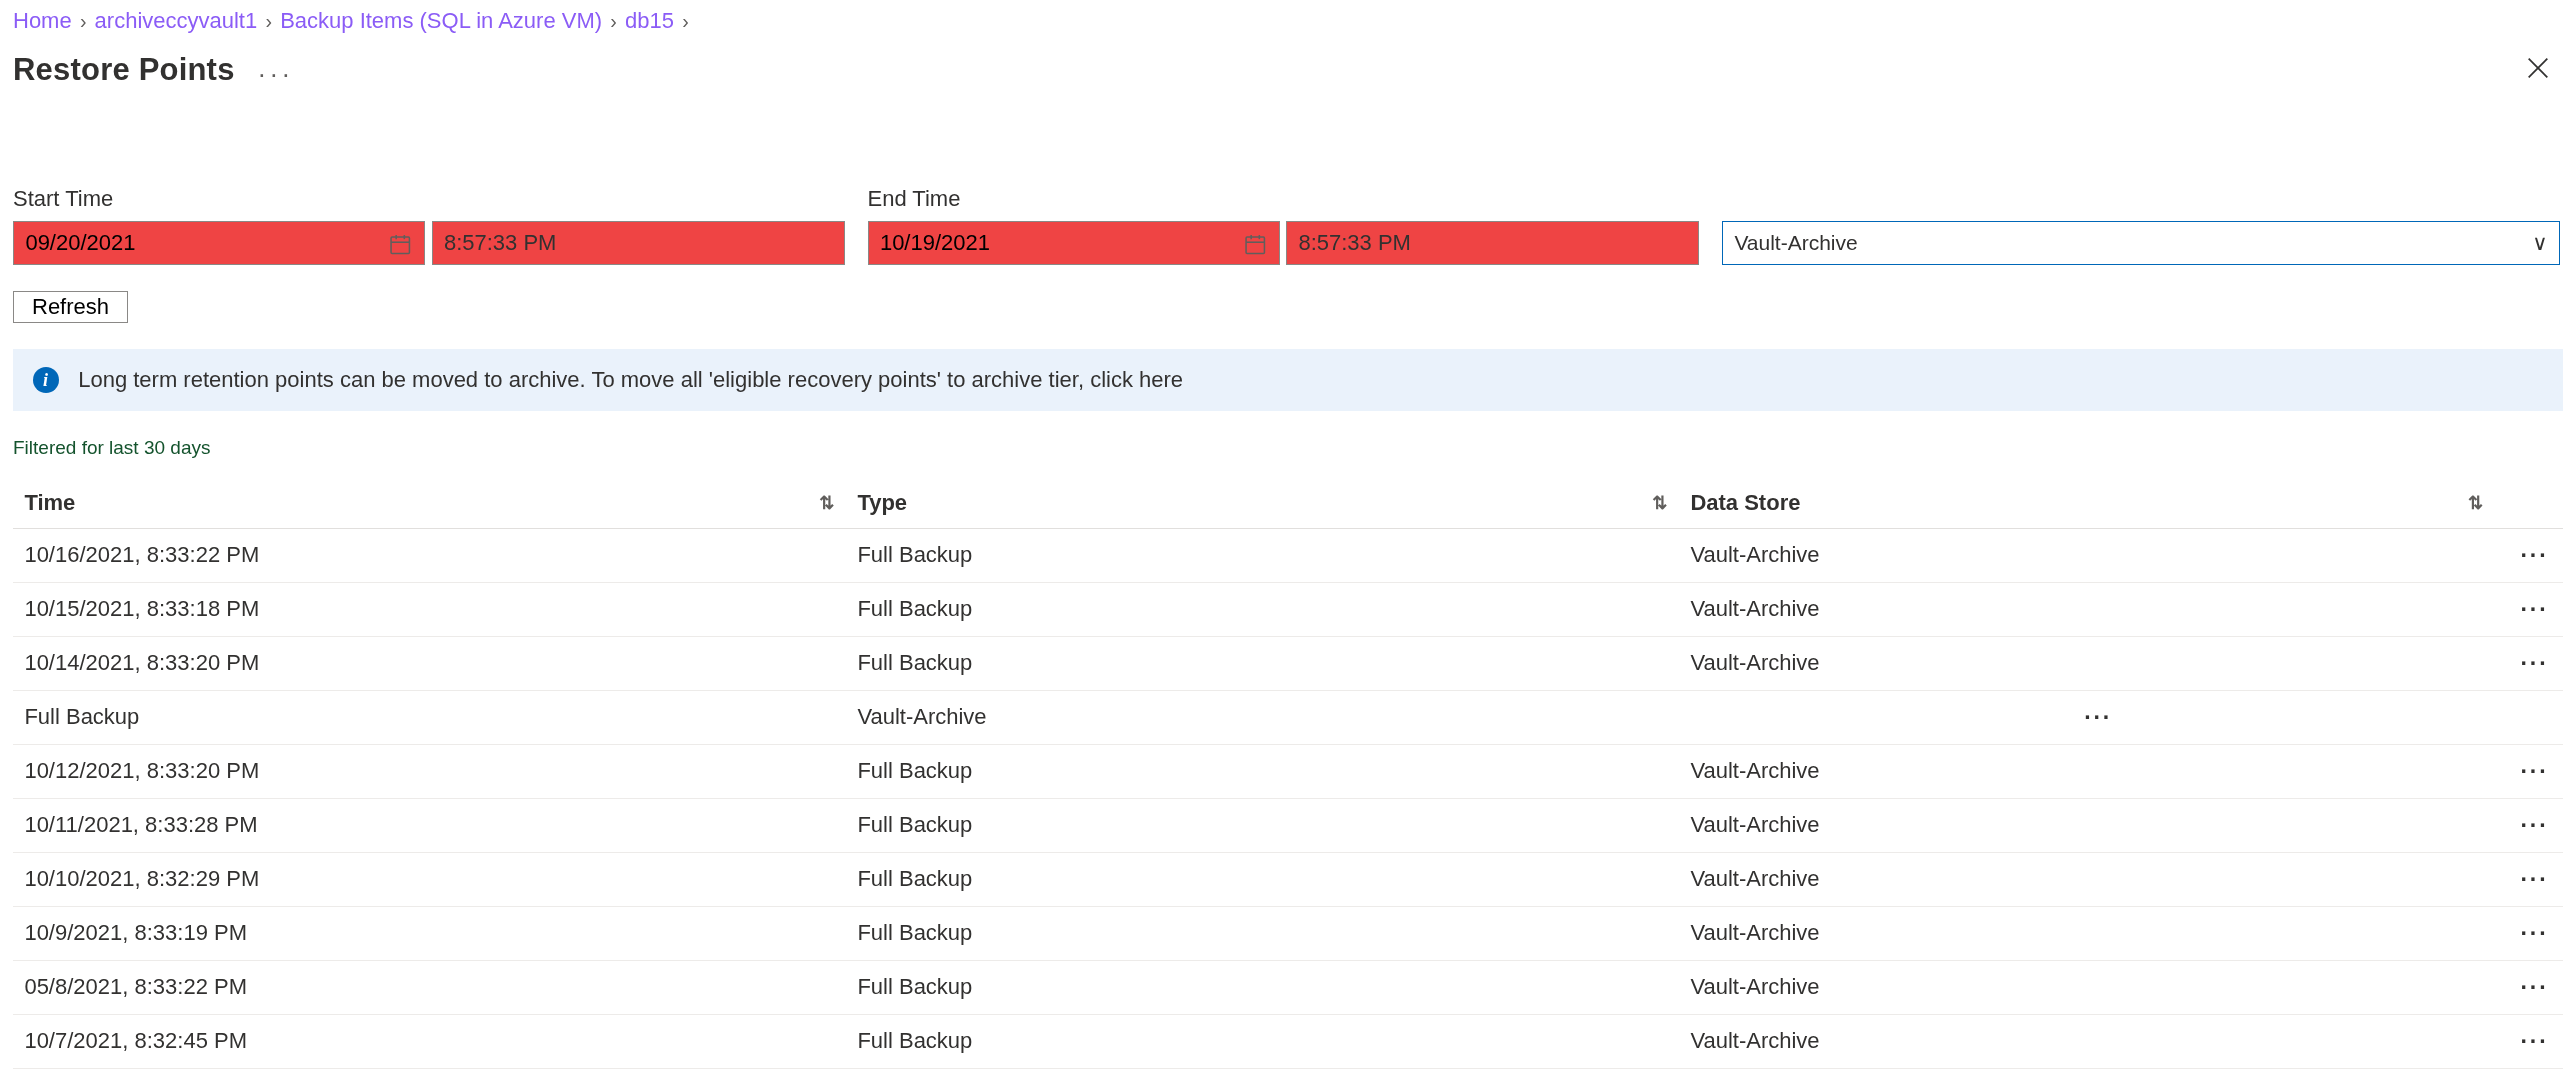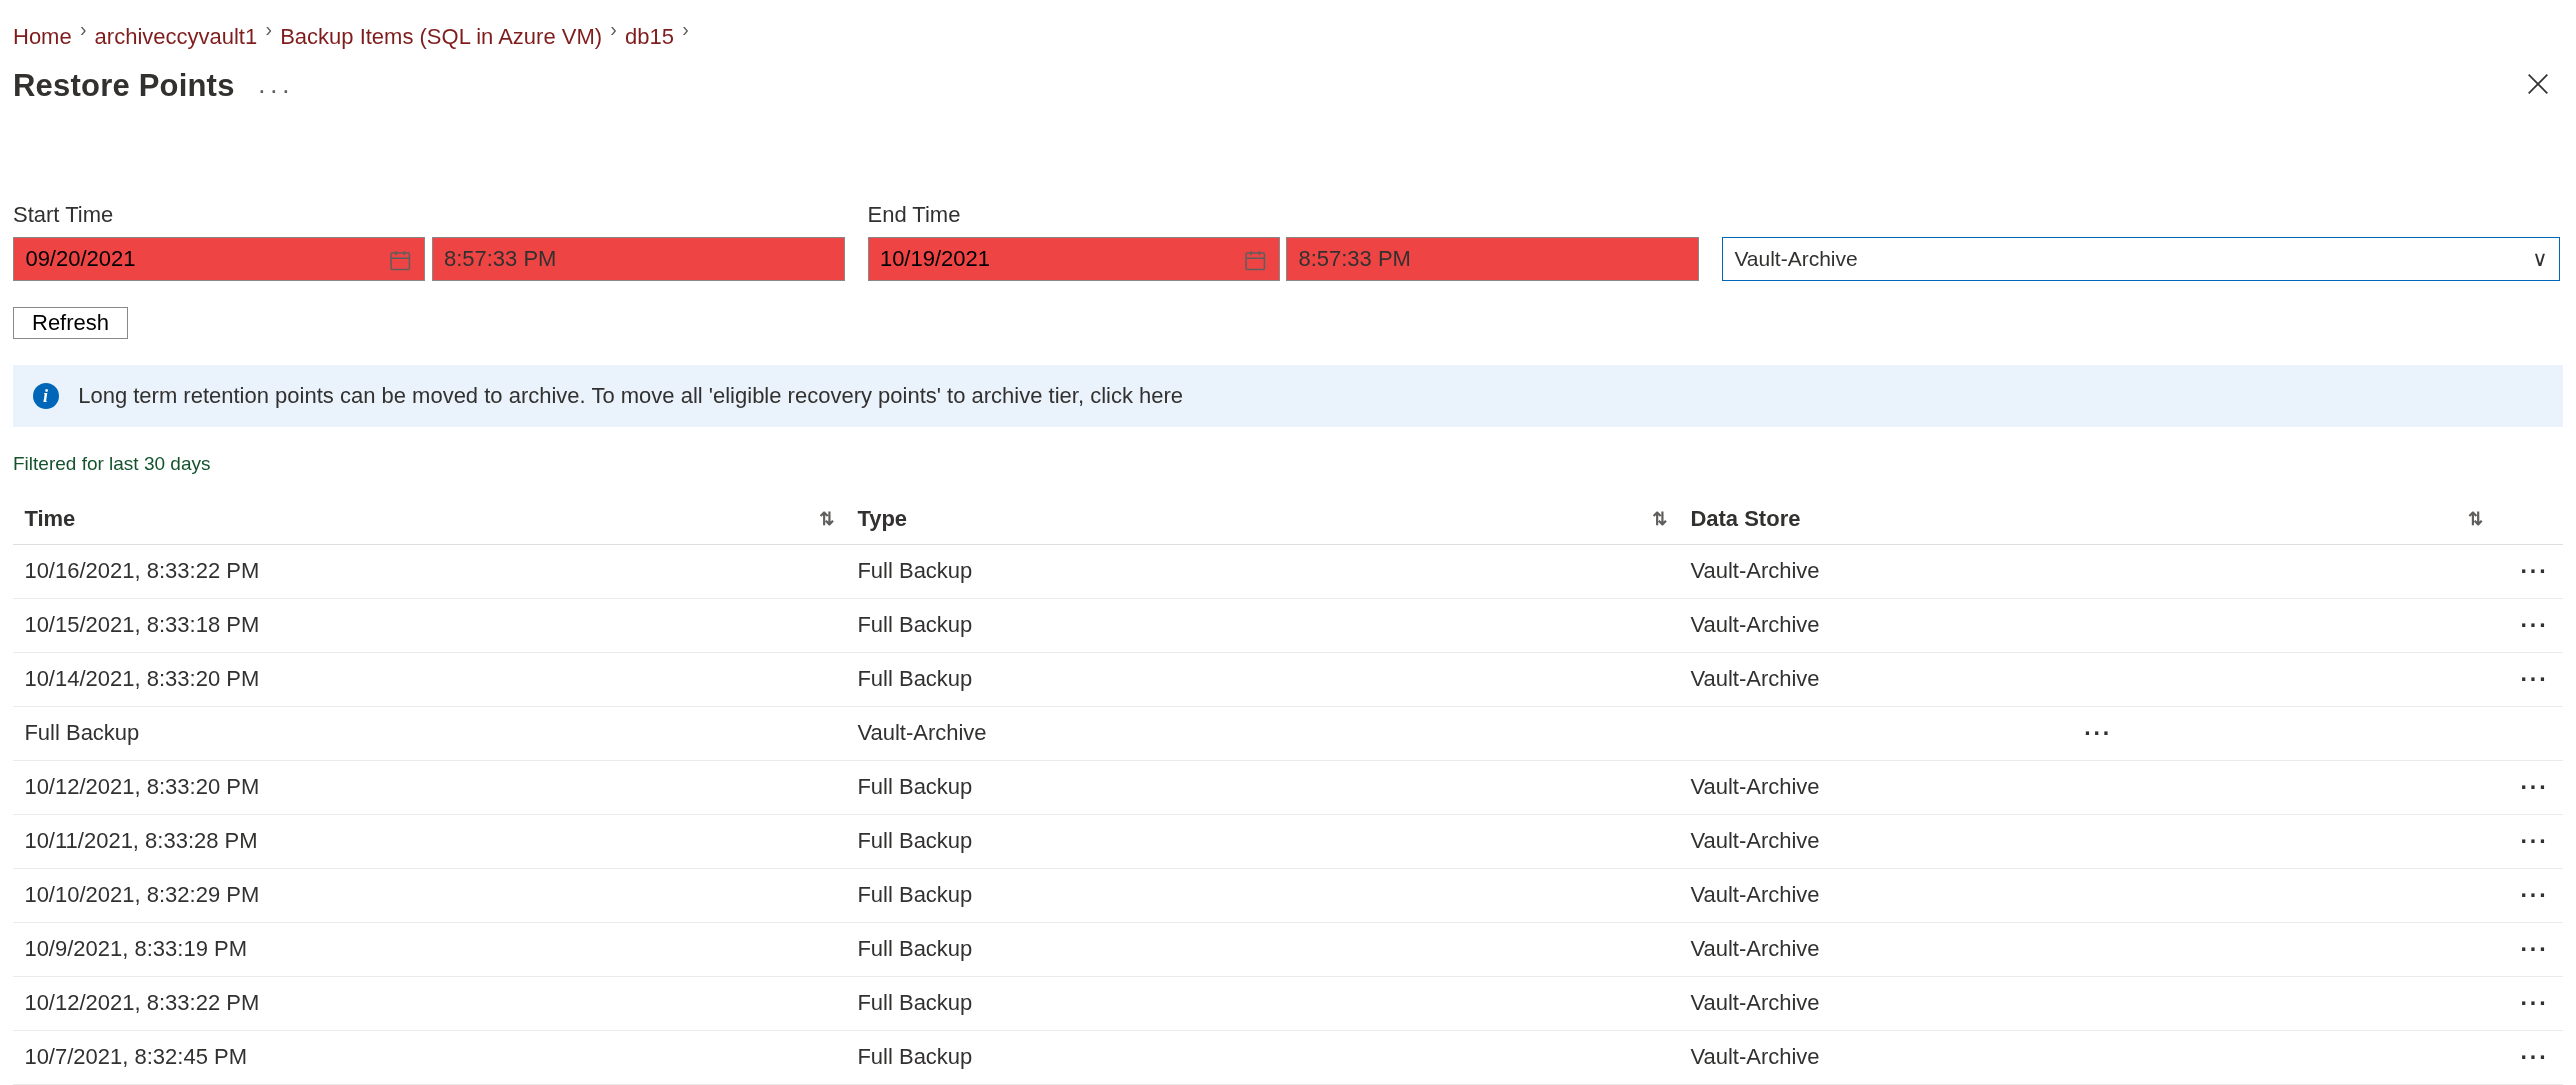--- a/index.html
+++ b/index.html
@@ -1,20 +1,20 @@
 <!DOCTYPE html>
 <html><head>
   <meta charset="utf-8">
   <style>
     * { box-sizing: border-box; margin: 0; padding: 0; }
     html, body { font-family: "Segoe UI", Arial, sans-serif; font-size: 21px; color:#323130; background:#fff; }
     .page { padding: 8.2px 13px 19.6px 13px; width: 2576px; }
     
     .breadcrumb { display:flex; align-items:center; gap:8.2px; font-size:22px; }
-    .breadcrumb a { color:#7f1d1d; text-decoration:none;margin-top:16px; }
+    .breadcrumb a { color:#8b5cf6; text-decoration:none; }
     .breadcrumb .sep { color:#605e5c; font-size:19.6px; }
     
     .title-row { display:flex; align-items:center; justify-content:space-between; margin-top:14.7px; padding-right:6.5px; }
     .title-left { display:flex; align-items:center; gap:23px; }
     h1.page-title { font-size:31px; font-weight:600; letter-spacing:0.2px; }
     .more-dots { color:#605e5c; letter-spacing:3.3px; font-size:26px; cursor:pointer; line-height:1; position:relative; top:3.3px; }
     .close-x { cursor:pointer; padding:4.9px; }
     .close-x svg { width:28px; height:28px; stroke:#323130; stroke-width:1.5; }
     
     .filter-bar { display:flex; gap:23px; align-items:flex-end; margin-top:46px; }
@@ -192,21 +192,21 @@
           <div>Vault-Archive</div>
           <div class="row-actions">···</div>
         </div>
         <div class="grid-row">
           <div>10/9/2021, 8:33:19 PM</div>
           <div>Full Backup</div>
           <div>Vault-Archive</div>
           <div class="row-actions">···</div>
         </div>
         <div class="grid-row">
-          <div>10/12/2021, 8:33:22 PM</div>
+          <div>05/8/2021, 8:33:22 PM</div>
           <div>Full Backup</div>
           <div>Vault-Archive</div>
           <div class="row-actions">···</div>
         </div>
         <div class="grid-row">
           <div>10/7/2021, 8:32:45 PM</div>
           <div>Full Backup</div>
           <div>Vault-Archive</div>
           <div class="row-actions">···</div>
         </div>

